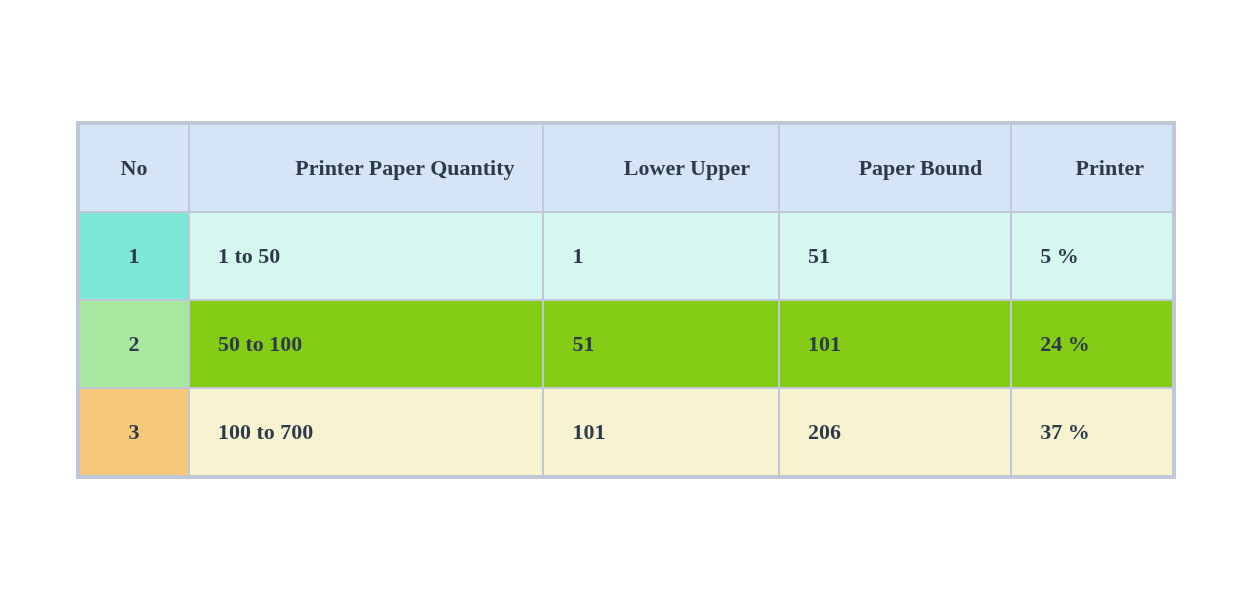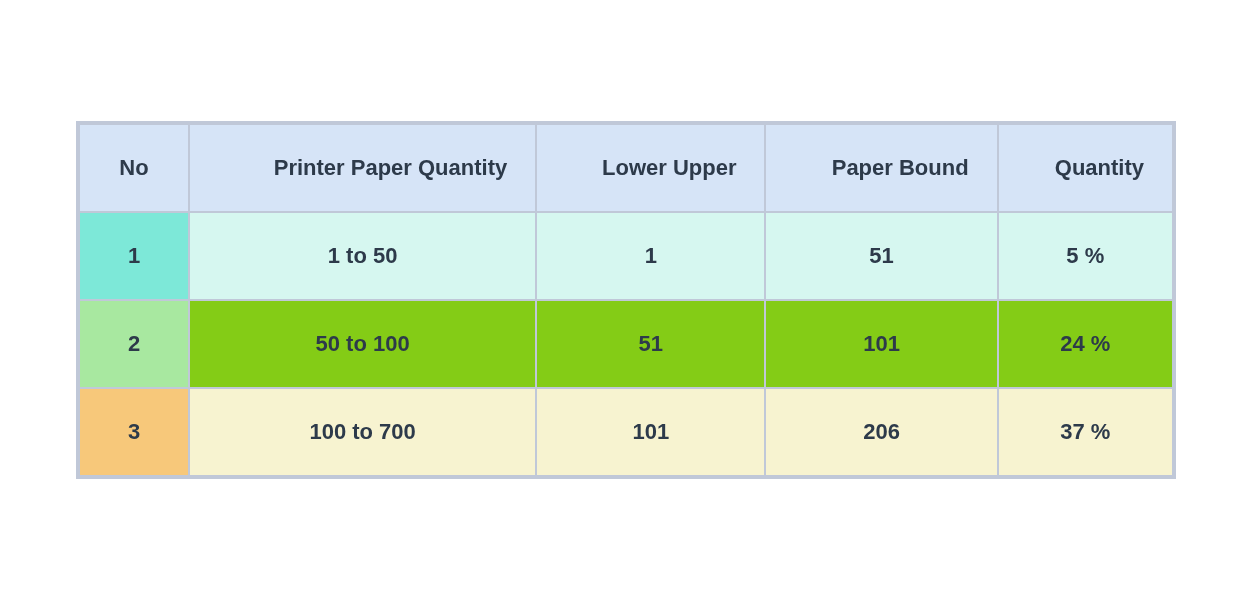--- a/index.html
+++ b/index.html
@@ -15,20 +15,21 @@
       align-items: center;
       min-height: 599px;
       width: 1252px;
       font-family: Arial, sans-serif;
     }
 
     .table-container {
       width: 1100px;
       border-collapse: collapse;
       border: 2px solid #c0c8d8;
+      font-family: Liberation Serif, serif;
     }
 
     table {
       width: 100%;
       border-collapse: collapse;
     }
 
     thead tr {
       background-color: #d6e4f7;
     }
@@ -67,40 +68,39 @@
     tbody tr:nth-child(3) .data-cell {
       background-color: #f7f3d0;
     }
 
     tbody td {
       padding: 30px 28px;
       font-weight: bold;
       font-size: 22px;
       color: #2d3a4a;
       border: 2px solid #c0c8d8;
-      text-align: center;
     }
 
     tbody td.no-cell {
       text-align: center;
       width: 110px;
     }
   </style>
 </head>
 <body>
 
 <div class="table-container">
   <table>
     <thead>
       <tr>
         <th>No</th>
         <th>Printer Paper Quantity</th>
         <th>Lower Upper</th>
         <th>Paper Bound</th>
-        <th>Quantity</th>
+        <th>Printer</th>
       </tr>
     </thead>
     <tbody id="table-body">
     <tr>
           <td class="no-cell">1</td>
           <td class="data-cell">1 to 50</td>
           <td class="data-cell">1</td>
           <td class="data-cell">51</td>
           <td class="data-cell">5 %</td>
         </tr>

